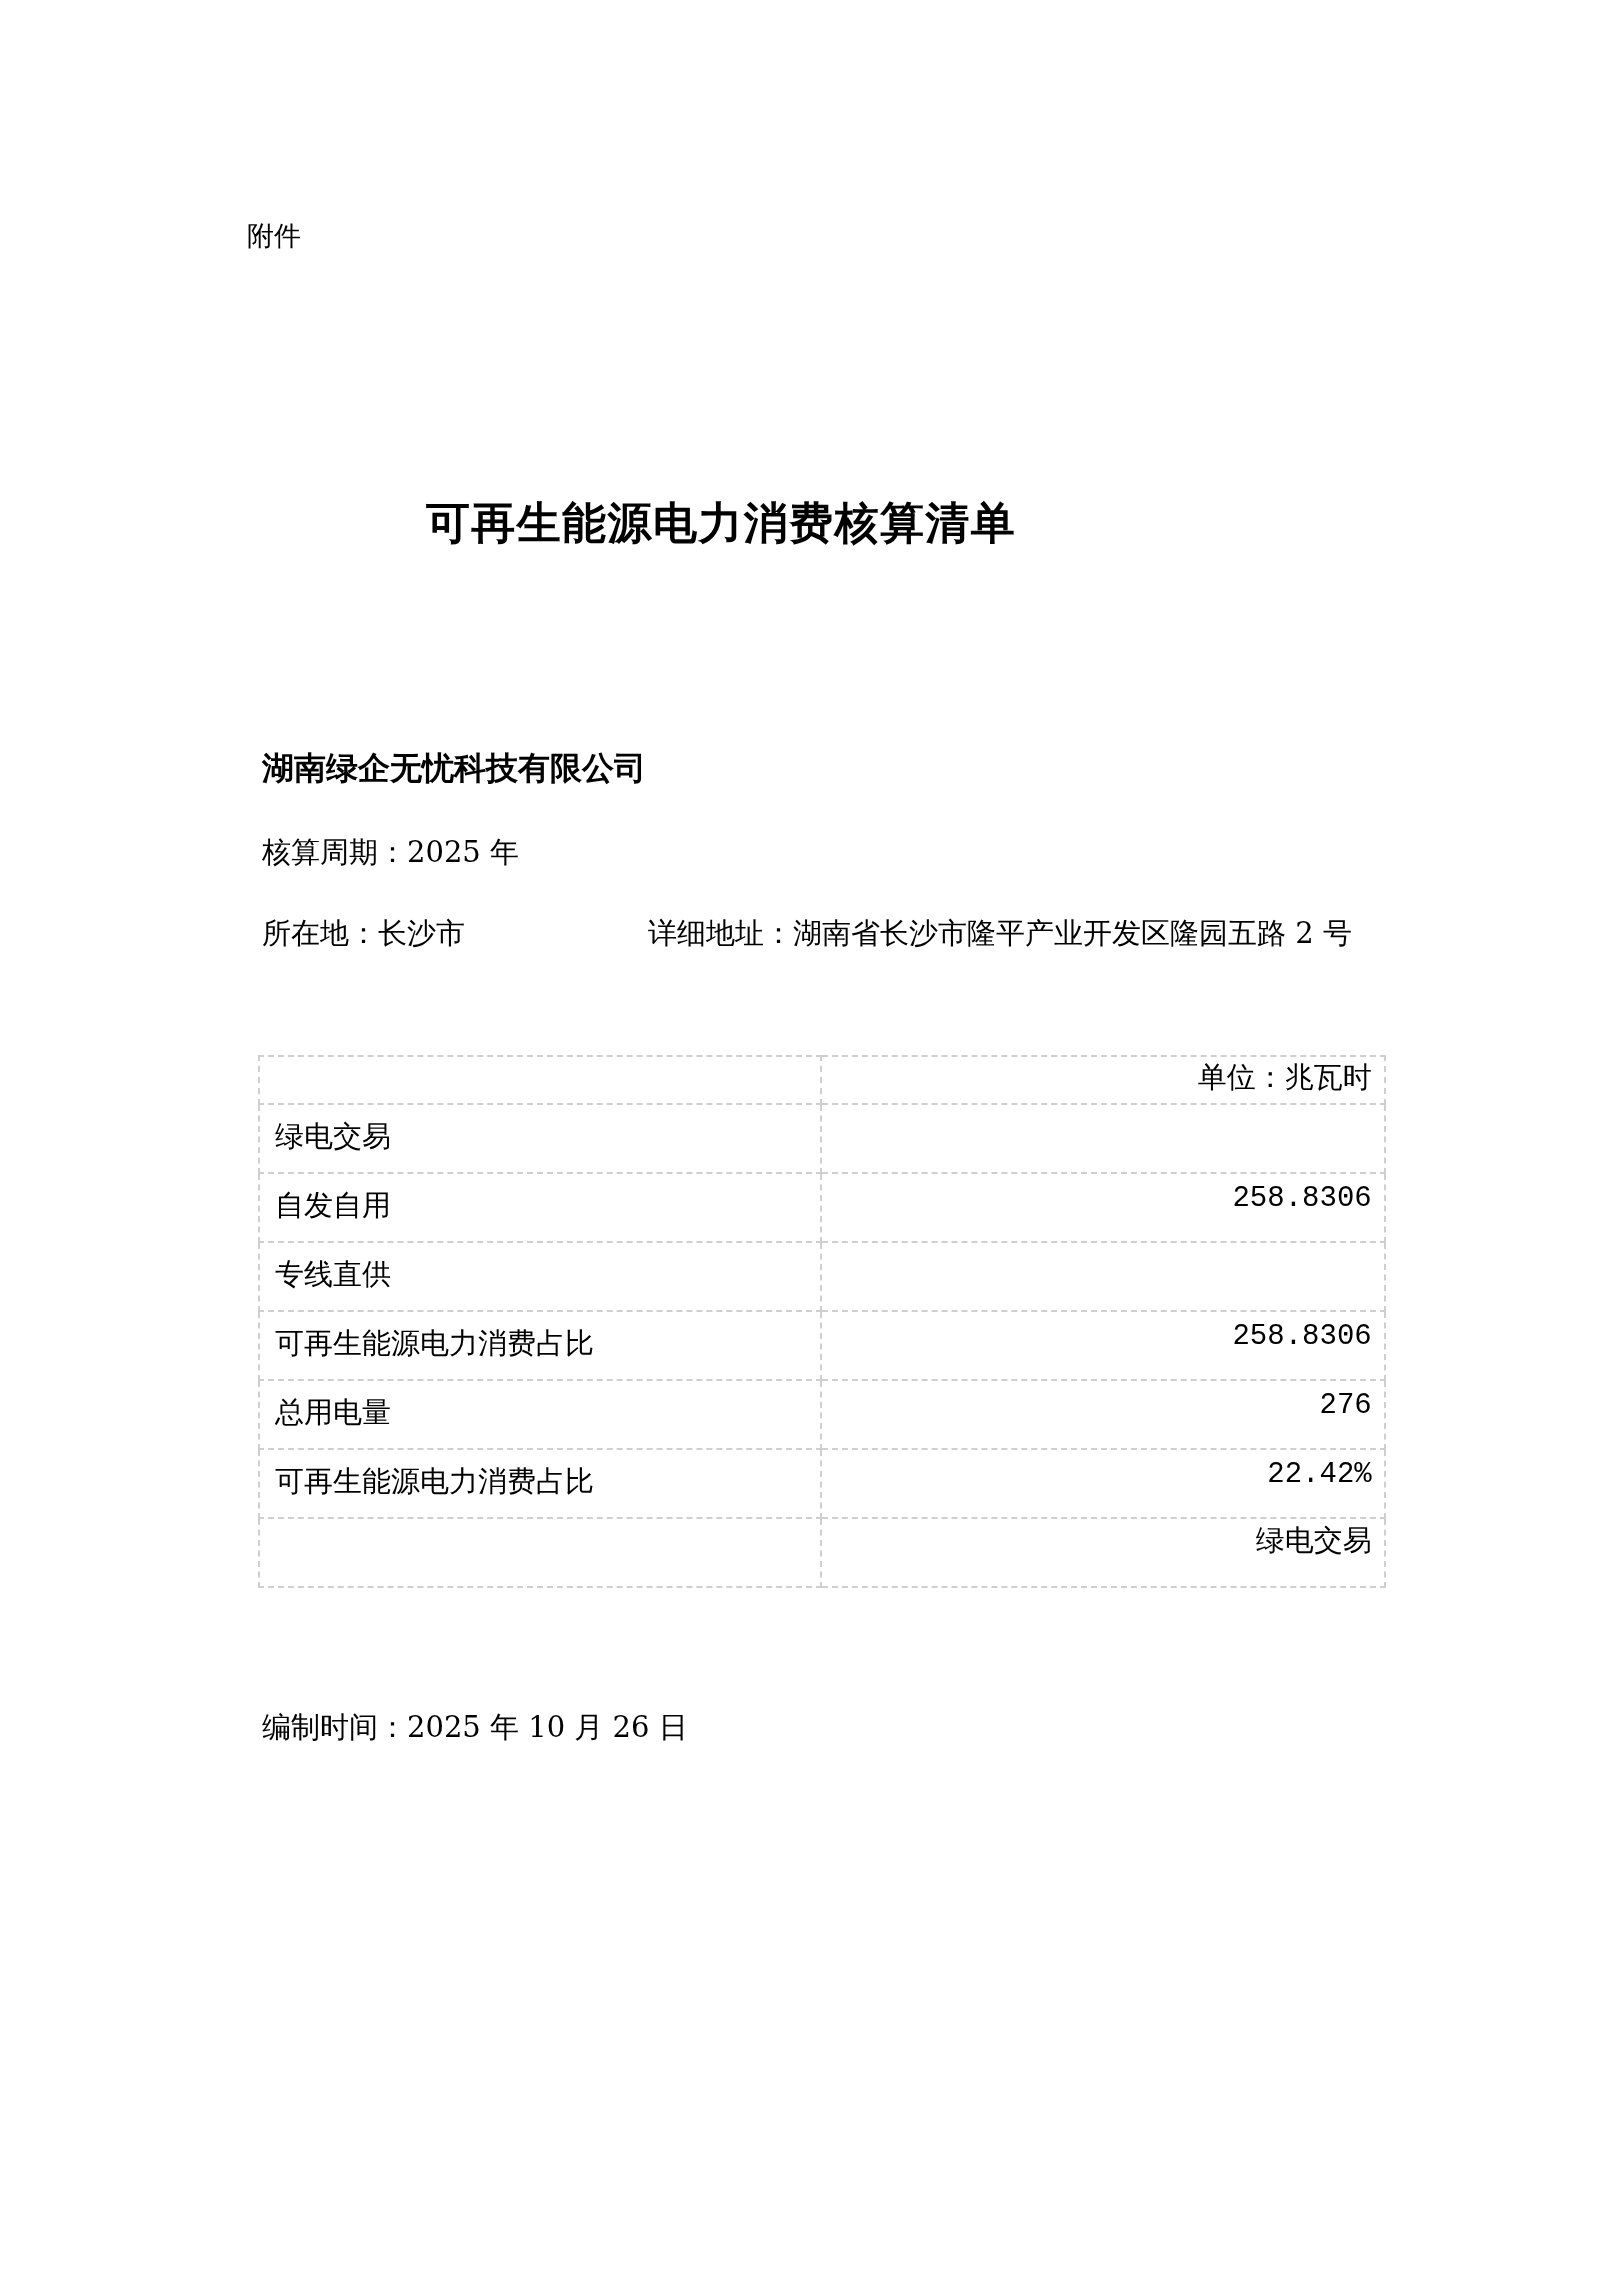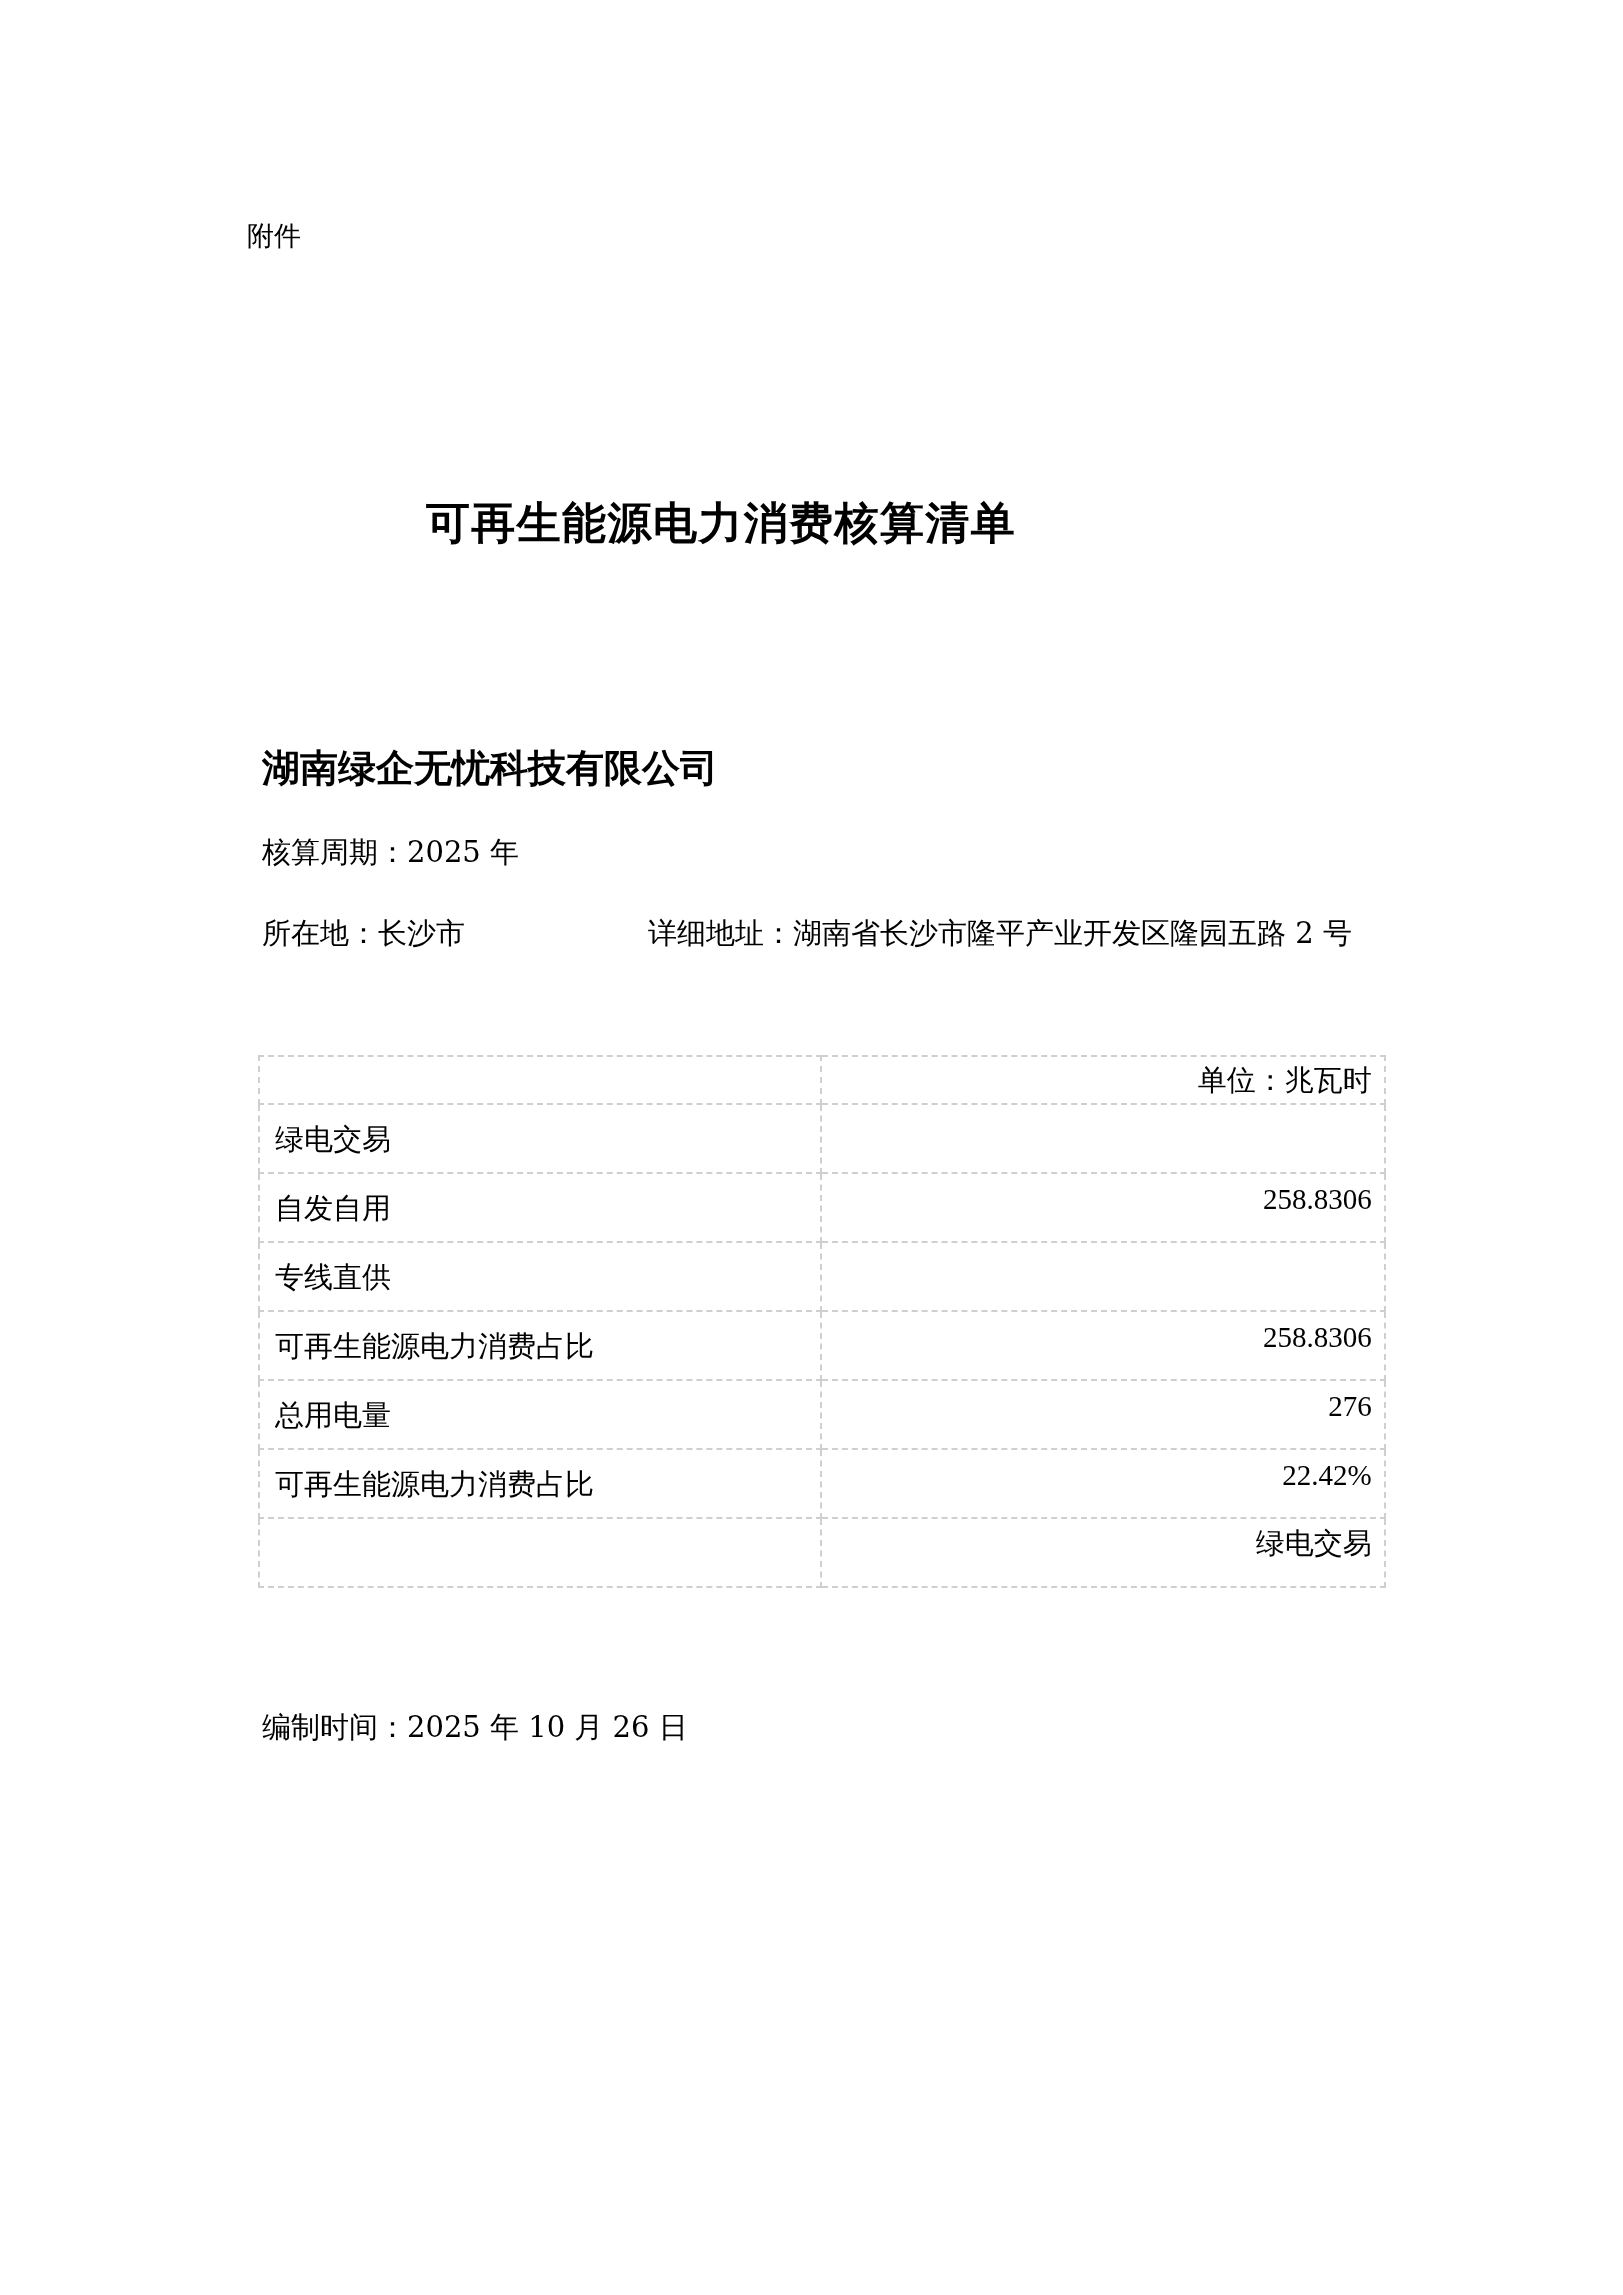--- a/index.html
+++ b/index.html
@@ -35,41 +35,41 @@
       font-size: 44px;
       line-height: 61px;
       letter-spacing: 1.4px;
     }
     .company-name {
       position: absolute;
       left: 262px;
       top: 749px;
       font-family: "DejaVu Serif", "Liberation Serif", serif;
       font-weight: bold;
-      font-size: 38px;
+      font-size: 32px;
       line-height: 38px;
     }
     .info-line {
       position: absolute;
       font-family: "DejaVu Serif", "Liberation Serif", serif;
       font-size: 29px;
       line-height: 38px;
     }
     .period-line { left: 262px; top: 833px; }
     .location-line { left: 262px; top: 914px; }
     .address-line { left: 648px; top: 914px; }
 
     .ledger-table {
       position: absolute;
       left: 258px;
       top: 1055px;
       width: 1126px;
       border-collapse: collapse;
       table-layout: fixed;
-      font-family: Liberation Serif, serif;
+      font-family: Liberation Mono, monospace;
       font-size: 29px;
     }
     .ledger-table td {
       border: 2px dashed #cfcfcf;
       padding: 0;
       box-sizing: border-box;
     }
     .ledger-table col.col-label { width: 562px; }
     .ledger-table col.col-value { width: 564px; }
     .ledger-table tr.header-row td { height: 48px; }

